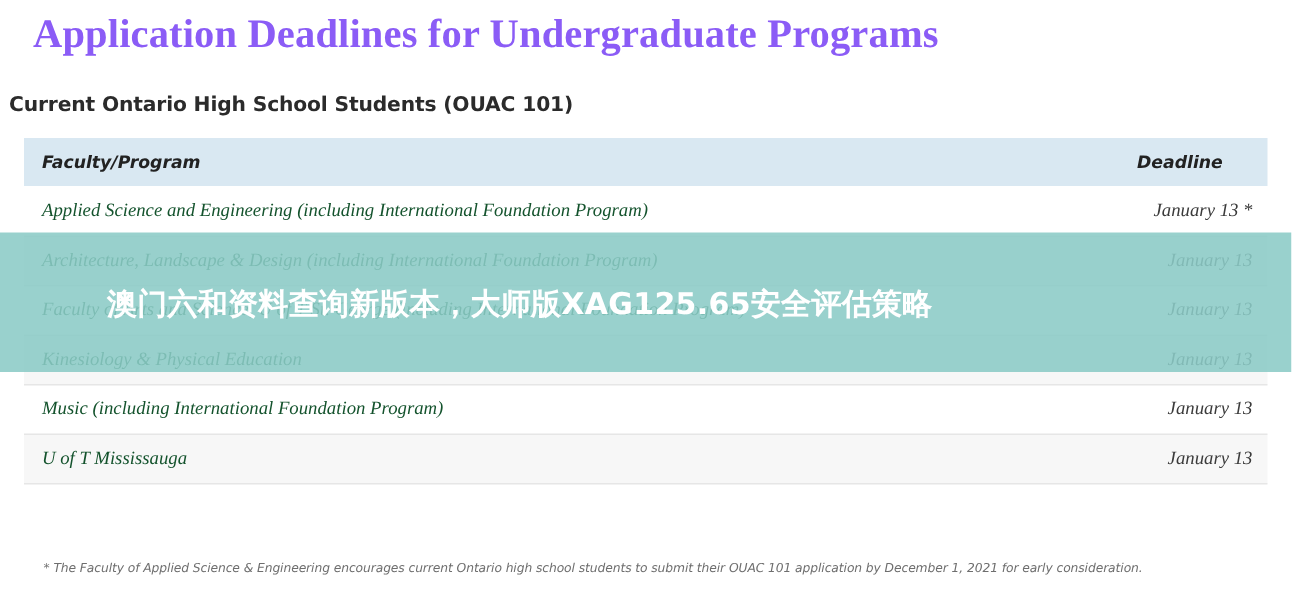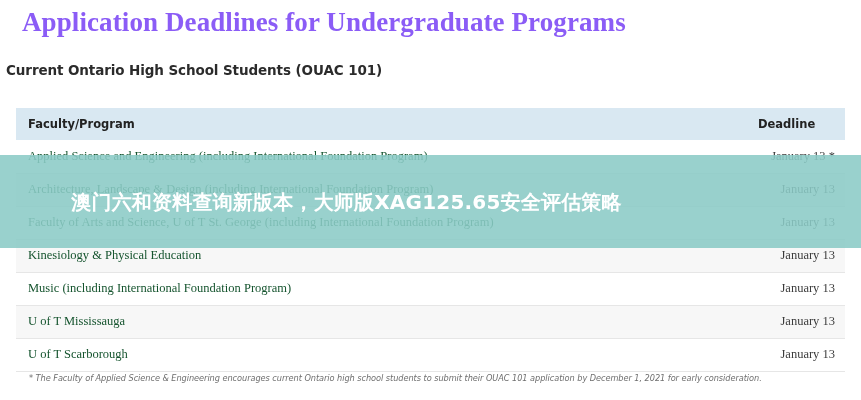--- a/index.html
+++ b/index.html
@@ -46,24 +46,25 @@
     font-weight: bold;
     color: #2b2b2b;
     letter-spacing: -0.1px;
     white-space: nowrap;
   }
 
   
   .deadlines-table {
     position: absolute;
     left: 16px;
-    top: 108px;
+    top: 92px;
     width: 829px;
     border-collapse: collapse;
     table-layout: fixed;
+    font-style: italic;
   }
 
   .deadlines-table thead th {
     background: #d9e8f2;
     font-family: "DejaVu Sans", sans-serif;
     font-size: 11.5px;
     font-weight: bold;
     color: #222222;
     text-align: left;
     padding: 9px 10px 9px 12px;
@@ -187,24 +188,20 @@
         <td class="deadline-cell">January 13</td>
       </tr>
       <tr class="row-odd">
         <td>Music (including International Foundation Program)</td>
         <td class="deadline-cell">January 13</td>
       </tr>
       <tr class="row-even">
         <td>U of T Mississauga</td>
         <td class="deadline-cell">January 13</td>
       </tr>
-      <tr class="row-odd">
-        <td>U of T Scarborough</td>
-        <td class="deadline-cell">January 13</td>
-      </tr>
     </tbody>
   </table>
 
   <p class="footnote">* The Faculty of Applied Science &amp; Engineering encourages current Ontario high school students to submit their OUAC 101 application by December 1, 2021 for early consideration.</p>
 
   <div class="watermark-overlay"></div>
   <div class="watermark-text">澳门六和资料查询新版本，大师版XAG125.65安全评估策略</div>
 
 </div>
 

